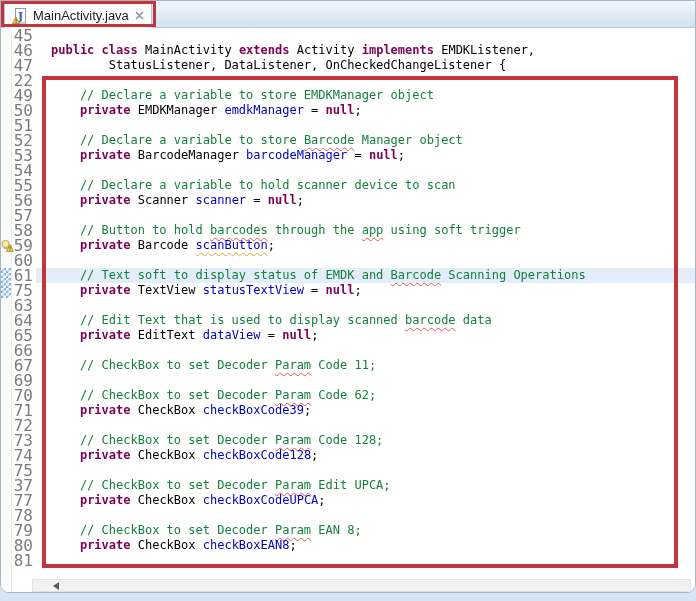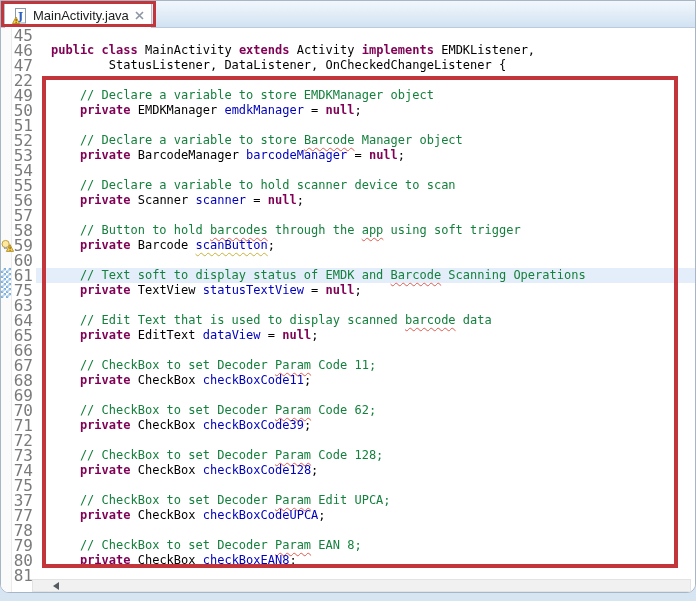--- a/index.html
+++ b/index.html
@@ -213,24 +213,20 @@
         </div>
         <div class="line">
           <span class="ln">66</span>
           <span class="code"></span>
         </div>
         <div class="line">
           <span class="ln">67</span>
           <span class="code"><span class="cm">    // CheckBox to set Decoder </span><span class="cm spell">Param</span><span class="cm"> Code 11;</span></span>
         </div>
         <div class="line">
-          <span class="ln">68</span>
-          <span class="code"><span class="pl">    </span><span class="kw">private</span><span class="pl"> CheckBox </span><span class="fl">checkBoxCode11</span><span class="pl">;</span></span>
-        </div>
-        <div class="line">
           <span class="ln">69</span>
           <span class="code"></span>
         </div>
         <div class="line">
           <span class="ln">70</span>
           <span class="code"><span class="cm">    // CheckBox to set Decoder </span><span class="cm spell">Param</span><span class="cm"> Code 62;</span></span>
         </div>
         <div class="line">
           <span class="ln">71</span>
           <span class="code"><span class="pl">    </span><span class="kw">private</span><span class="pl"> CheckBox </span><span class="fl">checkBoxCode39</span><span class="pl">;</span></span>

